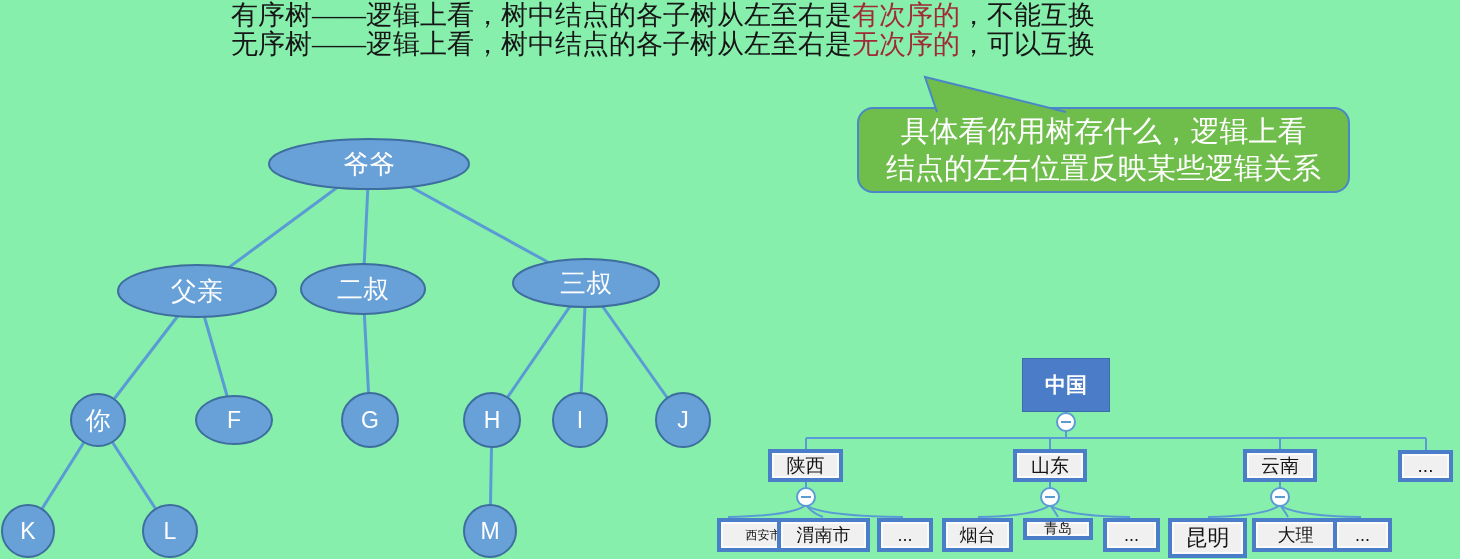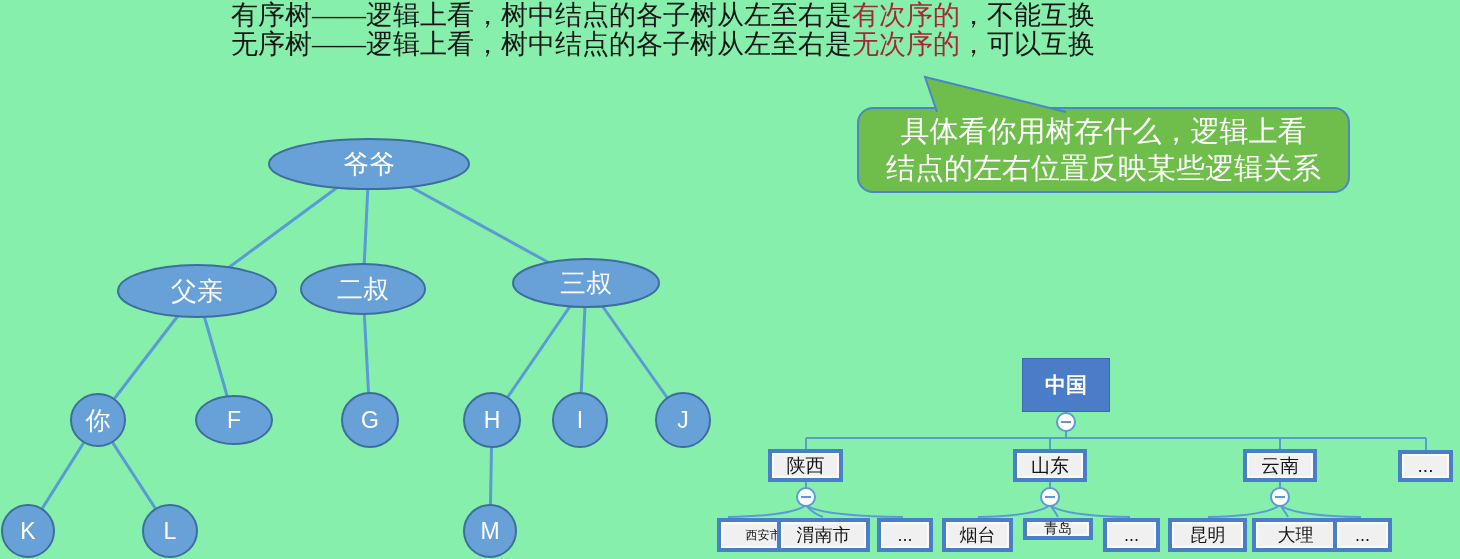--- a/index.html
+++ b/index.html
@@ -51,21 +51,21 @@
   <div class="org-box" style="left:1013px;top:449px;width:74px;height:33px;">山东</div>
   <div class="org-box" style="left:1243px;top:449px;width:74px;height:33px;">云南</div>
   <div class="org-box" style="left:1398px;top:450px;width:55px;height:32px;">...</div>
 
   <div class="org-box" style="left:680px;top:518px;width:93px;height:34px;font-size:12px;margin-left:37px;">西安市</div>
   <div class="org-box" style="left:777px;top:518px;width:93px;height:34px;font-size:18px;">渭南市</div>
   <div class="org-box" style="left:877px;top:518px;width:56px;height:34px;font-size:18px;">...</div>
   <div class="org-box" style="left:942px;top:518px;width:71px;height:34px;font-size:18px;">烟台</div>
   <div class="org-box" style="left:1023px;top:518px;width:70px;height:22px;font-size:14px;">青岛</div>
   <div class="org-box" style="left:1103px;top:518px;width:57px;height:34px;font-size:18px;">...</div>
-  <div class="org-box" style="left:1168px;top:518px;width:79px;height:34px;font-size:18px;">昆明</div>
+  <div class="org-box" style="left:1168px;top:518px;width:79px;height:40px;font-size:22px;">昆明</div>
   <div class="org-box" style="left:1252px;top:518px;width:87px;height:34px;font-size:18px;">大理</div>
   <div class="org-box" style="left:1333px;top:518px;width:59px;height:34px;font-size:18px;">...</div>
 
   <svg class="overlay" width="1460" height="559" viewBox="0 0 1460 559">
 
     <path d="M937,112 L925,77 L1066,112" fill="#6FBD4B" stroke="#4A86C8" stroke-width="2"></path>
 
     <g stroke="#5B9BD5" stroke-width="3">
       <line x1="369" y1="164" x2="197" y2="291"></line>
       <line x1="369" y1="164" x2="363" y2="289"></line>

